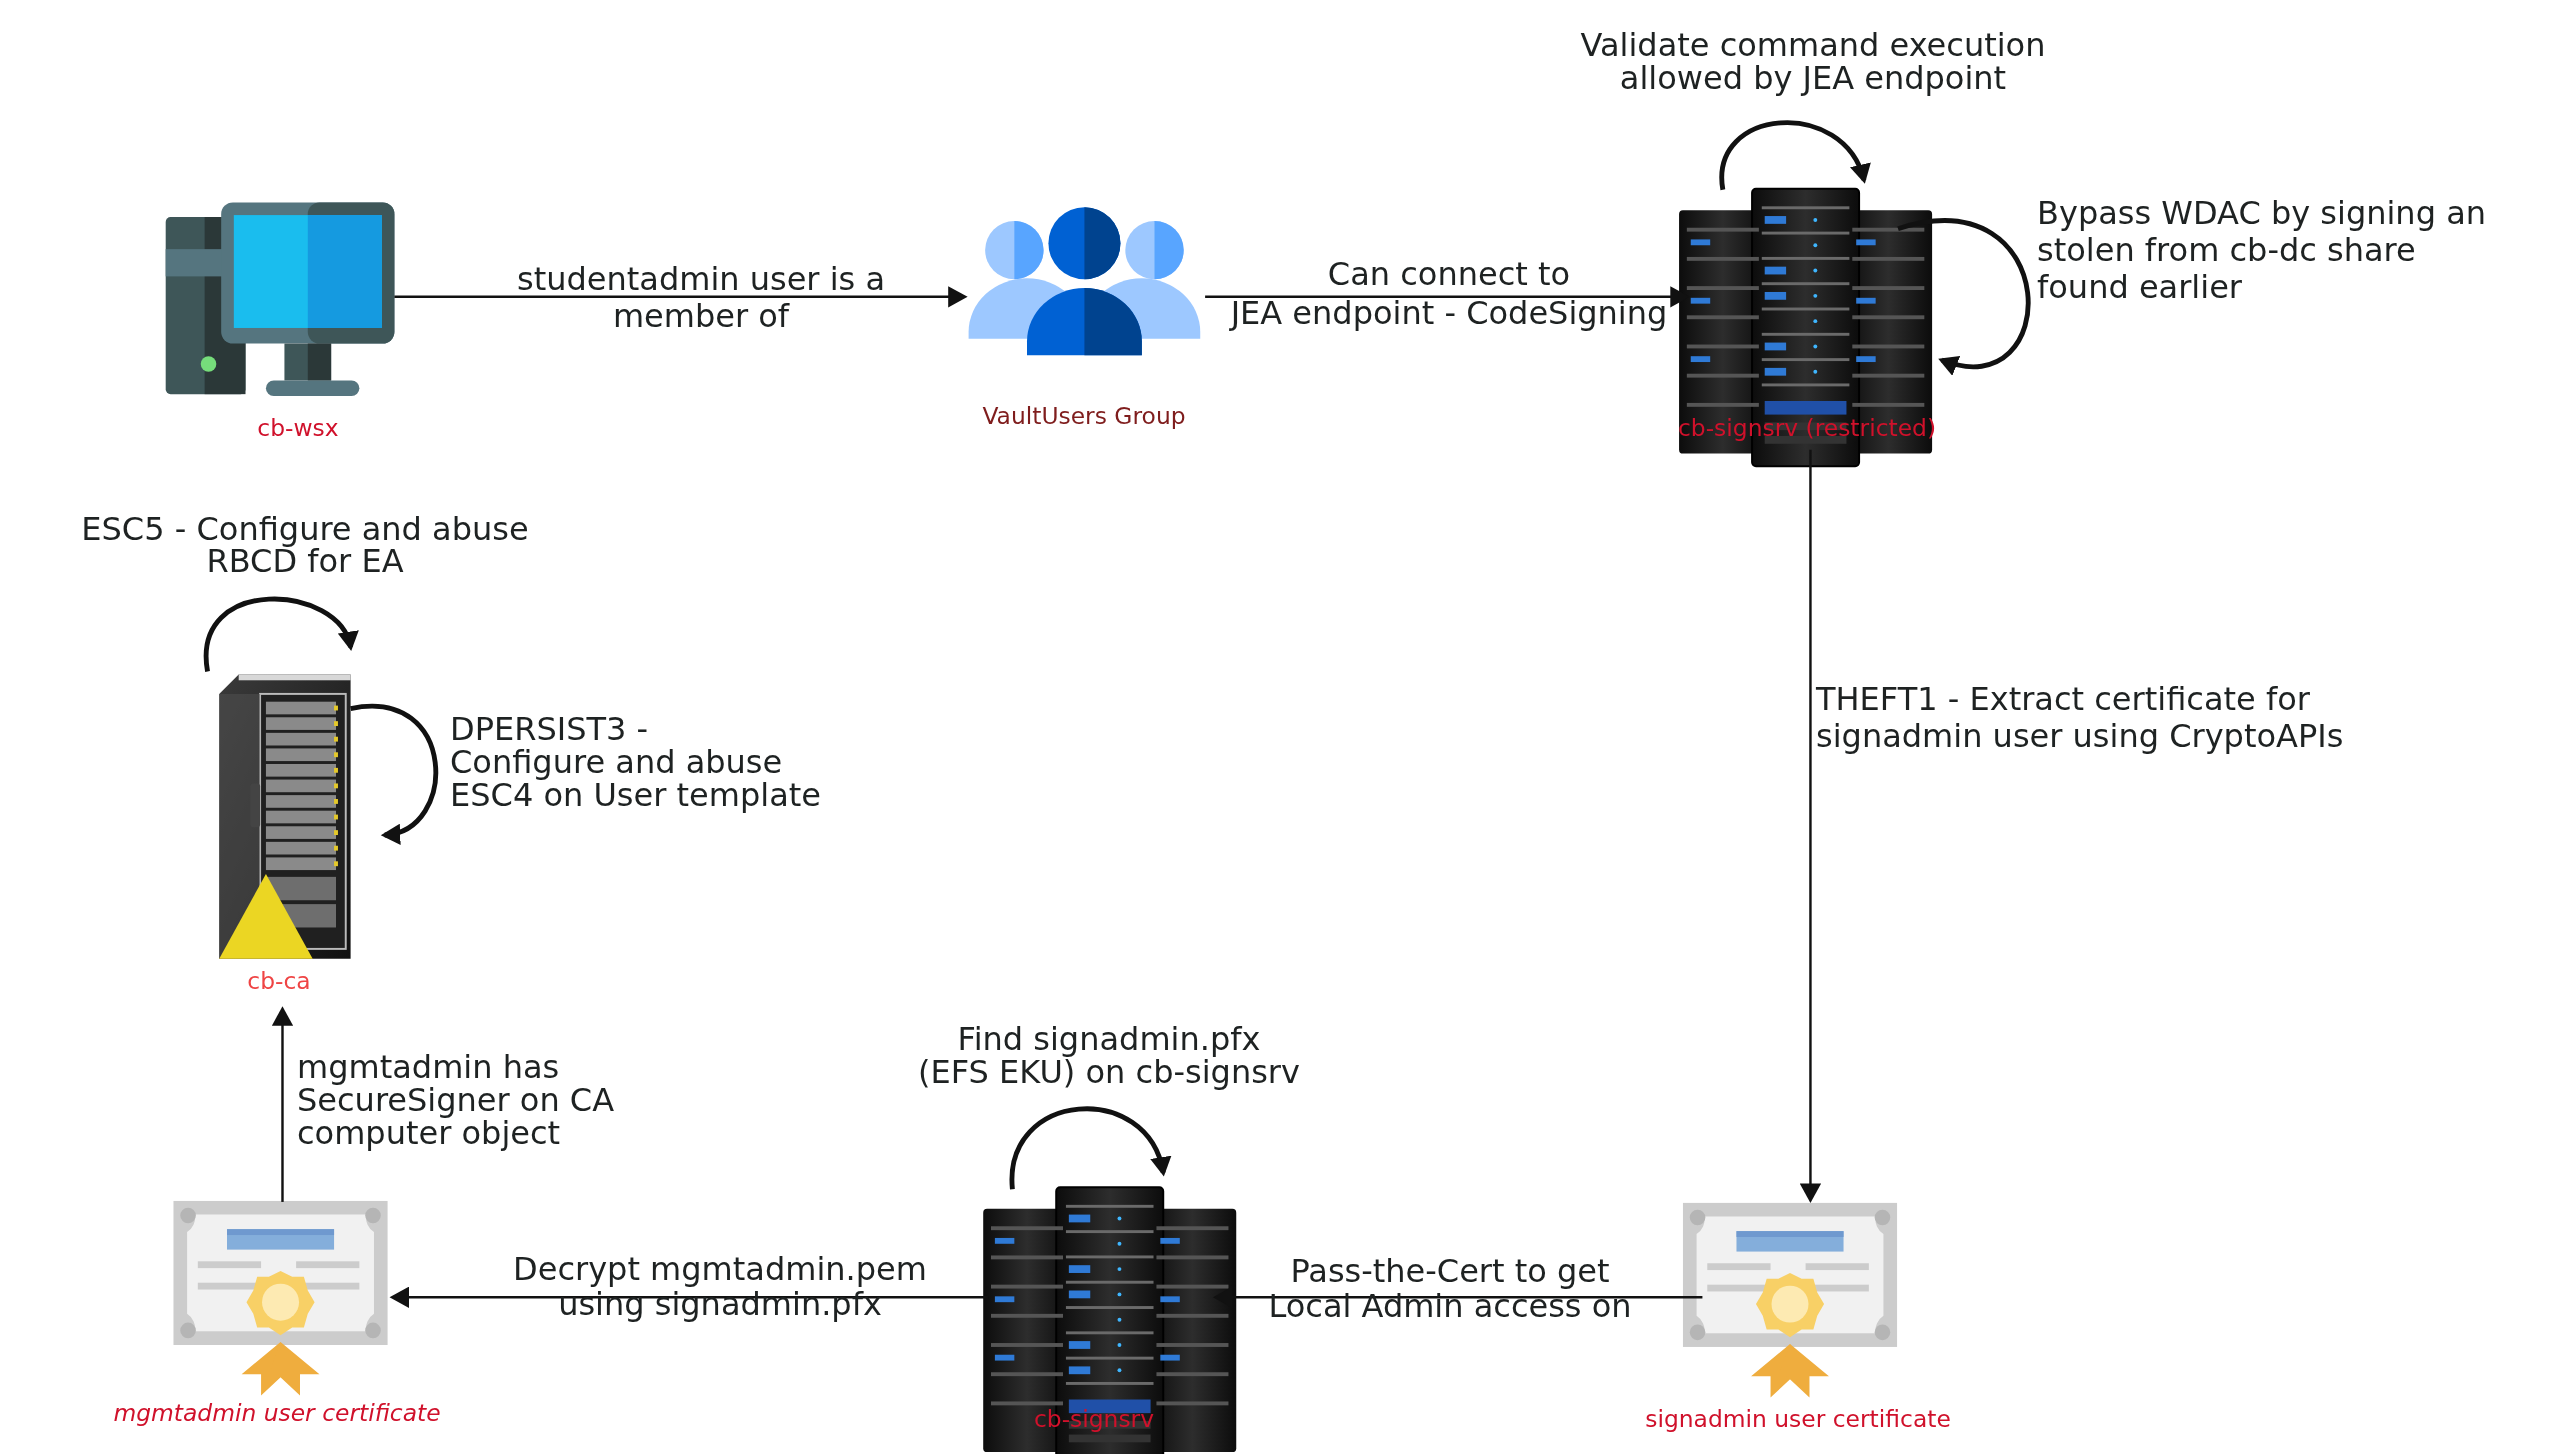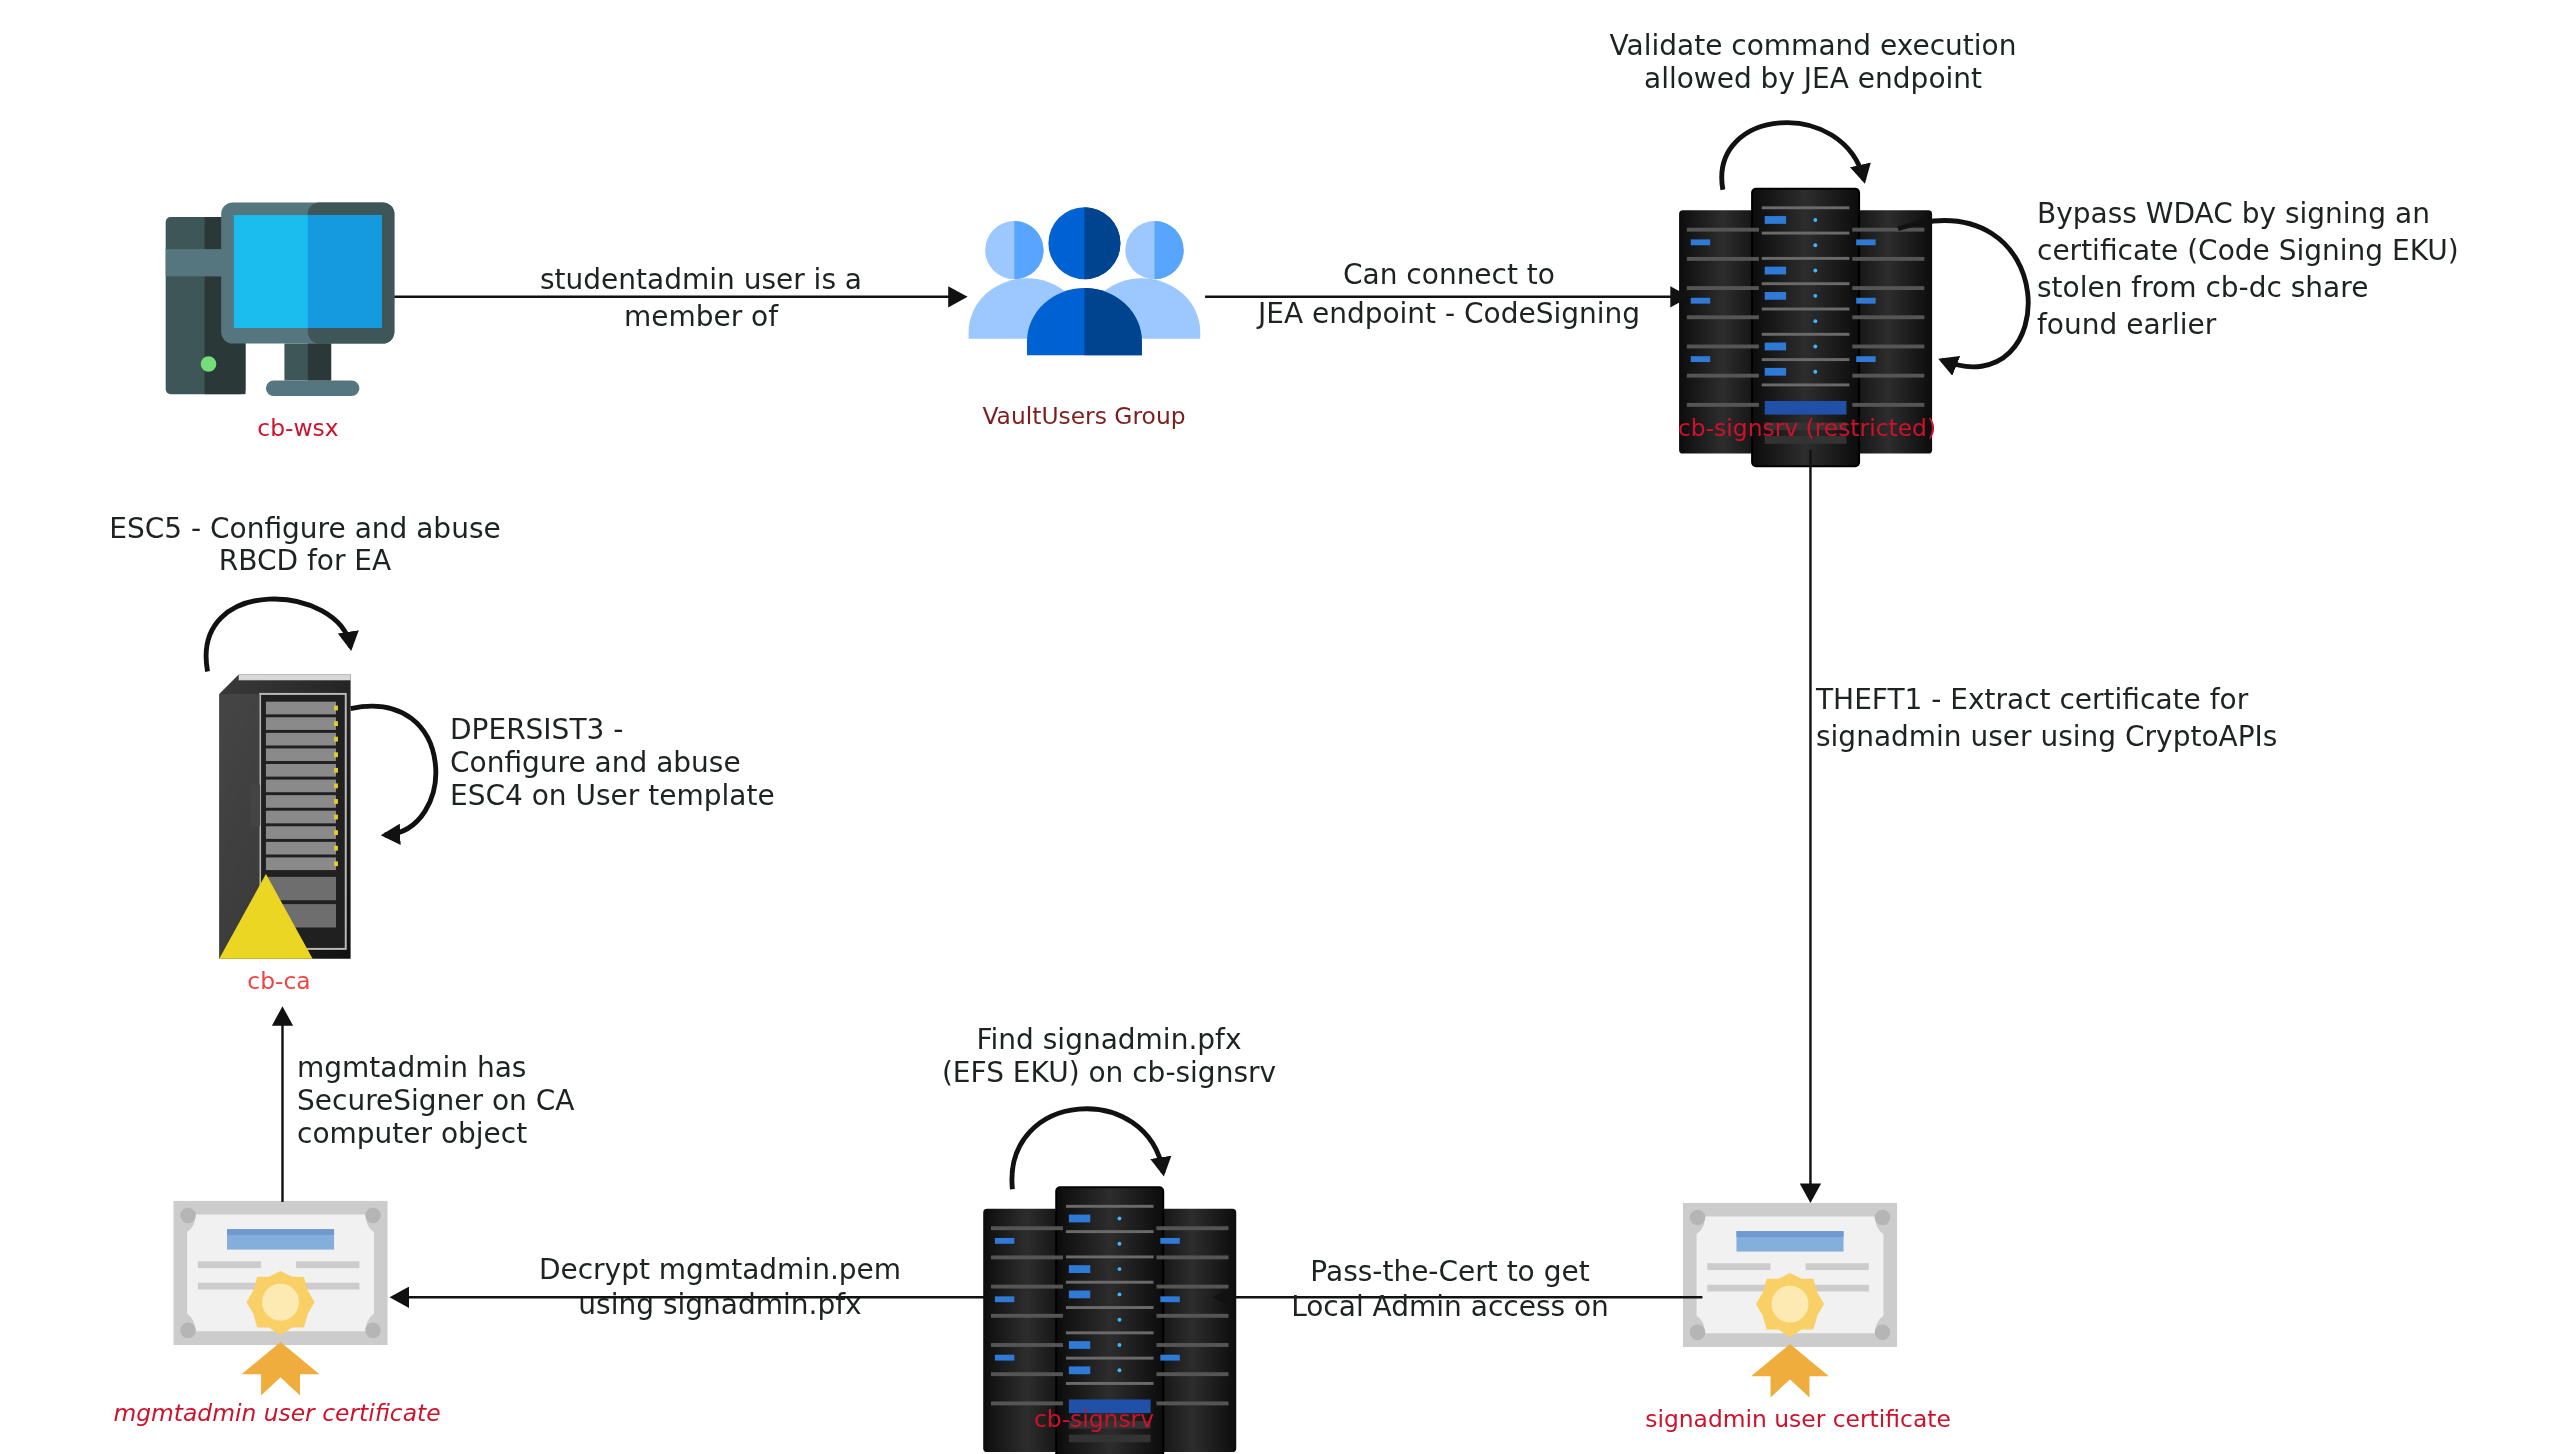--- a/index.html
+++ b/index.html
@@ -1,19 +1,19 @@
 <!DOCTYPE html>
 <html><head>
 <meta charset="utf-8">
 <style>
   html, body { margin:0; padding:0; background:#ffffff; }
   body { width:2563px; height:1454px; position:relative; overflow:hidden;
          font-family:"DejaVu Sans","Liberation Sans",sans-serif; color:#1e1e1e; }
   #diagram { position:absolute; left:0; top:0; width:2563px; height:1454px; }
-  .txt { position:absolute; font-size:28px; line-height:33px; color:#1e2222; white-space:nowrap; }
+  .txt { position:absolute; font-size:32px; line-height:33px; color:#1e2222; white-space:nowrap; }
   .center { text-align:center; transform:translateX(-50%); }
   .lbl { position:absolute; font-size:23.4px; color:#d0112b; white-space:nowrap; transform:translateX(-50%); }
 </style>
 </head>
 <body>
 
 <svg id="diagram" viewBox="0 0 2633 1494" xmlns="http://www.w3.org/2000/svg">
   <defs>
     <marker id="arrowhead" markerWidth="10" markerHeight="10" refX="8" refY="5" orient="auto" markerUnits="userSpaceOnUse">
       <path d="M0,0 L10,5 L0,10 z" fill="#111"></path>
@@ -250,21 +250,20 @@
   <div>SecureSigner on CA</div>
   <div>computer object</div>
 </div>
 
 <div class="txt center" style="left:1813px; top:29px; line-height:33px;">
   <div>Validate command execution</div>
   <div>allowed by JEA endpoint</div>
 </div>
 <div class="txt" style="left:2037px; top:195px; line-height:37px;">
   <div>Bypass WDAC by signing an</div>
-  <div>certificate (Code Signing EKU)</div>
   <div>stolen from cb-dc share</div>
   <div>found earlier</div>
 </div>
 <div class="txt center" style="left:1109px; top:1023px; line-height:33px;">
   <div>Find signadmin.pfx</div>
   <div>(EFS EKU) on cb-signsrv</div>
 </div>
 <div class="txt center" style="left:305px; top:513px; line-height:32px;">
   <div>ESC5 - Configure and abuse</div>
   <div>RBCD for EA</div>

